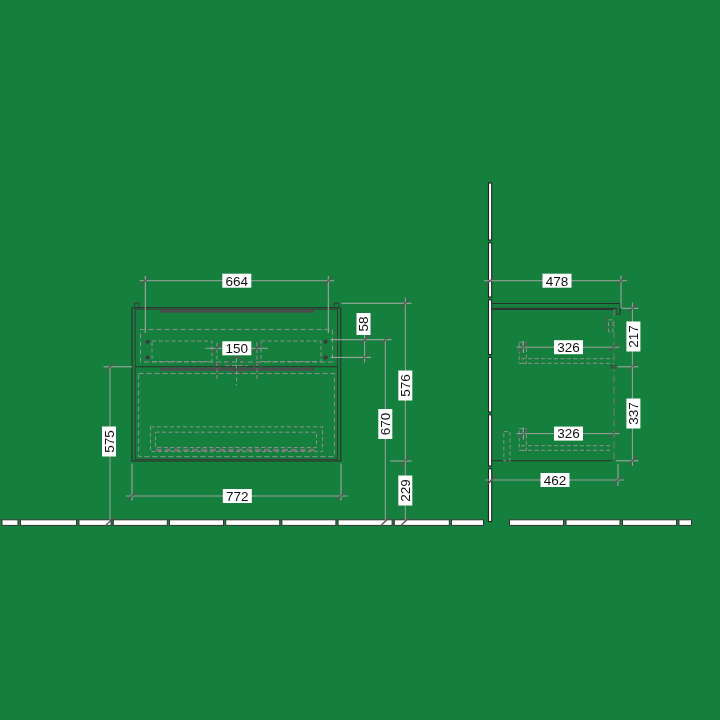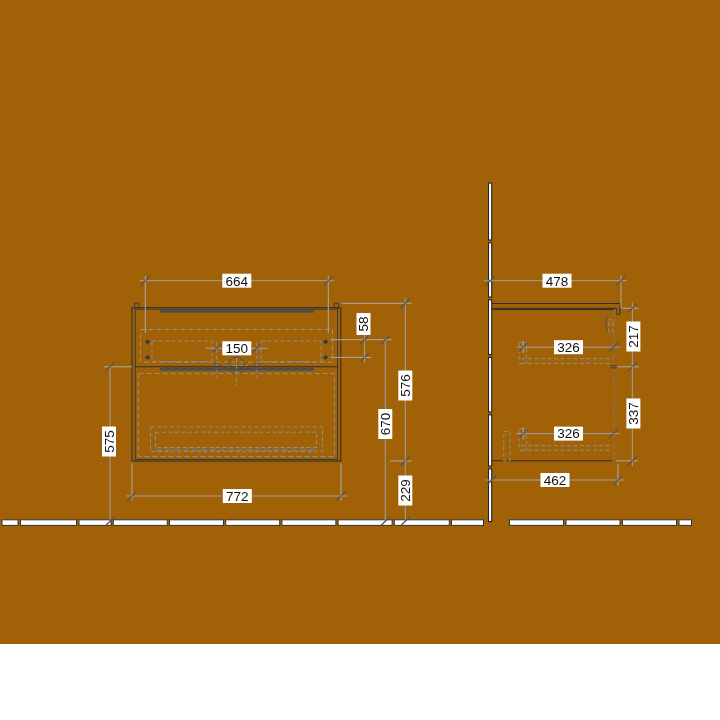--- a/index.html
+++ b/index.html
@@ -6,23 +6,23 @@
     margin: 0;
     padding: 0;
     background: #ffffff;
     width: 720px;
     height: 720px;
     overflow: hidden;
     font-family: "Liberation Sans", sans-serif;
   }
   #stage {
     width: 720px;
-    height: 644px;
+    height: 720px;
     position: relative;
-    background: #a16207;
+    background: #15803d;
   }
   svg { display: block; }
   .solid   { stroke: #2e2e2e; stroke-width: 1.1; fill: none; }
   .solid-thin { stroke: #3a3a3a; stroke-width: 1; fill: none; }
   .wallseg { stroke: #222222; stroke-width: 1.1; fill: #ffffff; }
   .plank   { stroke: #333333; stroke-width: 1; fill: #ffffff; }
   .darkbar { fill: #4d4d4d; stroke: none; }
   .dashed  { stroke: #8f8f8f; stroke-width: 1; fill: none; stroke-dasharray: 5 3; }
   .dashed-sm { stroke: #8f8f8f; stroke-width: 1; fill: none; stroke-dasharray: 4 2.5; }
   .dashed-front { stroke: #777777; stroke-width: 1.1; fill: none; stroke-dasharray: 7 4; }

